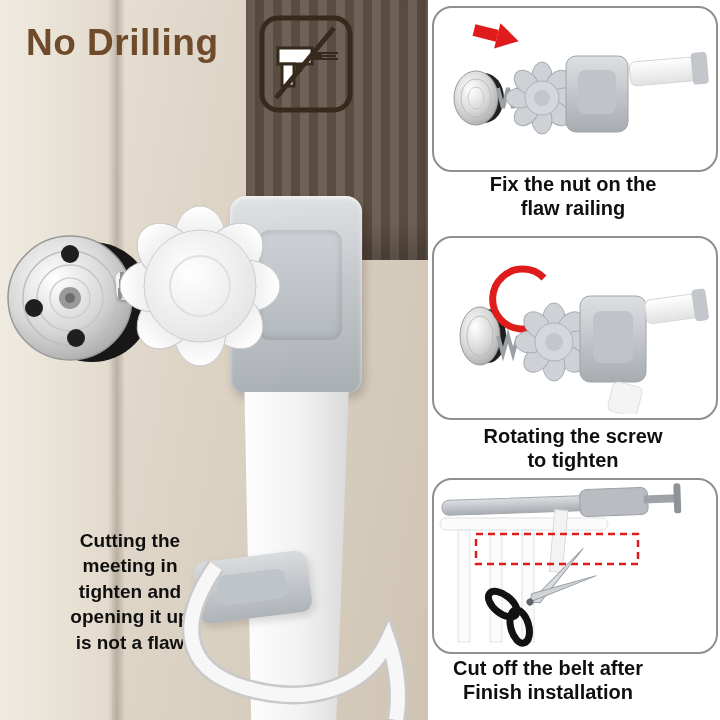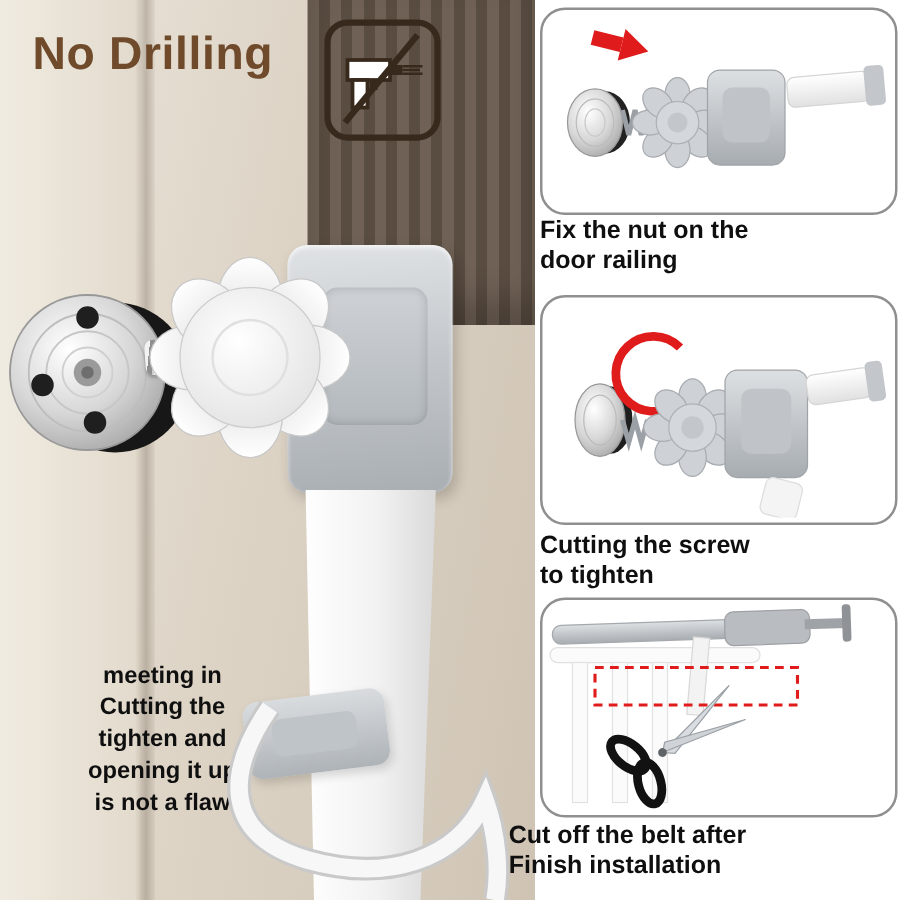--- a/index.html
+++ b/index.html
@@ -15,21 +15,21 @@
   .curtain{left:246px;top:0;width:186px;height:260px;
            background:repeating-linear-gradient(90deg,#6f6155 0 9px,#594c41 9px 18px);
            box-shadow:inset 0 -20px 26px rgba(0,0,0,.2)}
   .right-strip{left:428px;top:0;width:292px;height:720px;background:#ffffff}
   .headline{left:26px;top:22px;width:270px;font-size:37px;font-weight:800;
             color:#6f4a2b;line-height:1.16;letter-spacing:.5px}
   .panel{position:absolute;background:#fff;border:2px solid #8f8f8f;border-radius:20px;overflow:hidden}
   .p1{left:432px;top:6px;width:282px;height:162px}
   .p2{left:432px;top:236px;width:282px;height:180px}
   .p3{left:432px;top:478px;width:282px;height:172px}
-  .caption{position:absolute;text-align:left;font-weight:800;color:#0f0f0f;
+  .caption{position:absolute;text-align:center;font-weight:800;color:#0f0f0f;
            font-size:20px;line-height:1.22}
   .cap1{left:432px;top:172px;width:282px}
   .cap2{left:432px;top:424px;width:282px}
   .cap3{left:407px;top:656px;width:282px}
   .note{left:30px;top:528px;width:200px;text-align:center;font-weight:800;
         color:#0f0f0f;font-size:19px;line-height:1.34}
   .bracket-main{left:230px;top:196px;width:132px;height:198px;border-radius:16px;
         background:linear-gradient(175deg,#e0e3e6,#c4c8cc 45%,#a9aeb3);
         box-shadow:inset 0 2px 4px rgba(255,255,255,.7),3px 5px 10px rgba(0,0,0,.18)}
   .bracket-inner{left:258px;top:230px;width:84px;height:110px;border-radius:12px;
@@ -127,22 +127,22 @@
       <ellipse cx="88" cy="42" rx="26" ry="34" transform="rotate(180 88 88)"></ellipse>
       <ellipse cx="88" cy="42" rx="26" ry="34" transform="rotate(225 88 88)"></ellipse>
       <ellipse cx="88" cy="42" rx="26" ry="34" transform="rotate(270 88 88)"></ellipse>
       <ellipse cx="88" cy="42" rx="26" ry="34" transform="rotate(315 88 88)"></ellipse>
     </g>
     <circle cx="88" cy="88" r="56" fill="url(#gKnobC)" stroke="#cdcdcd"></circle>
     <circle cx="88" cy="88" r="30" fill="none" stroke="#e0e0e0" stroke-width="2"></circle>
   </svg>
 
   <div class="abs note">
+    <div>Cutting the</div>
     <div>meeting in</div>
-    <div>Cutting the</div>
     <div>tighten and</div>
     <div>opening it up</div>
     <div>is not a flaw</div>
   </div>
 
   <div class="abs bracket2"></div>
   <div class="abs bracket2-inner"></div>
   <svg class="abs" style="left:150px;top:548px" width="280" height="172" viewBox="0 0 280 172">
     <path d="M 66,18 C 30,70 28,120 96,140 C 160,158 216,140 238,92 C 248,120 250,150 246,172" fill="none" stroke="#c9c9c9" stroke-width="19"></path>
     <path d="M 66,18 C 30,70 28,120 96,140 C 160,158 216,140 238,92 C 248,120 250,150 246,172" fill="none" stroke="#f7f7f7" stroke-width="14"></path>
@@ -174,21 +174,21 @@
       <rect x="132" y="48" width="62" height="76" rx="10" fill="url(#gBrk)" stroke="#a0a4a8"></rect>
       <rect x="144" y="62" width="38" height="44" rx="8" fill="#c0c4c8"></rect>
       <g transform="rotate(-5 200 66)">
         <rect x="196" y="54" width="66" height="24" rx="6" fill="url(#gRail)" stroke="#d5d5d5"></rect>
         <rect x="258" y="50" width="16" height="32" rx="4" fill="#c3c7cb"></rect>
       </g>
     </svg>
   </div>
   <div class="caption cap1">
     <div>Fix the nut on the</div>
-    <div>door railing</div>
+    <div>flaw railing</div>
   </div>
 
   <div class="panel p2">
     <svg width="278" height="176" viewBox="0 0 278 176">
       <ellipse cx="54" cy="98" rx="18" ry="27" fill="#1e1e1e"></ellipse>
       <ellipse cx="46" cy="98" rx="20" ry="29" fill="url(#gSilver)" stroke="#999999"></ellipse>
       <ellipse cx="46" cy="98" rx="13" ry="20" fill="none" stroke="#bcbcbc"></ellipse>
       <path d="M 110,40 A 30,30 0 1 0 108,84" stroke="#e01b1b" stroke-width="7" fill="none"></path>
       <polygon points="100,76 124,86 100,98" fill="#e01b1b"></polygon>
       <path d="M 64,98 l5,18 l5,-18 l5,18 l5,-18" stroke="#9aa0a5" stroke-width="4" fill="none"></path>
@@ -207,21 +207,21 @@
       <rect x="146" y="58" width="66" height="86" rx="10" fill="url(#gBrk)" stroke="#a0a4a8"></rect>
       <rect x="159" y="73" width="40" height="52" rx="8" fill="#c0c4c8"></rect>
       <g transform="rotate(-8 216 76)">
         <rect x="212" y="62" width="52" height="24" rx="6" fill="url(#gRail)" stroke="#d5d5d5"></rect>
         <rect x="260" y="58" width="14" height="32" rx="4" fill="#c3c7cb"></rect>
       </g>
       <rect x="176" y="146" width="30" height="30" rx="6" fill="#f4f4f4" stroke="#dddddd" transform="rotate(14 191 161)"></rect>
     </svg>
   </div>
   <div class="caption cap2">
-    <div>Cutting the screw</div>
+    <div>Rotating the screw</div>
     <div>to tighten</div>
   </div>
 
   <div class="panel p3">
     <svg width="278" height="168" viewBox="0 0 278 168">
       <g transform="rotate(-2 139 84)">
         <rect x="10" y="16" width="196" height="15" rx="7" fill="url(#gBrk)" stroke="#a5a9ad"></rect>
         <rect x="148" y="10" width="68" height="27" rx="7" fill="#b9bdc1" stroke="#9da1a5"></rect>
         <rect x="212" y="18" width="34" height="8" fill="#9fa3a7"></rect>
         <rect x="242" y="7" width="7" height="30" rx="3" fill="#8f9397"></rect>

